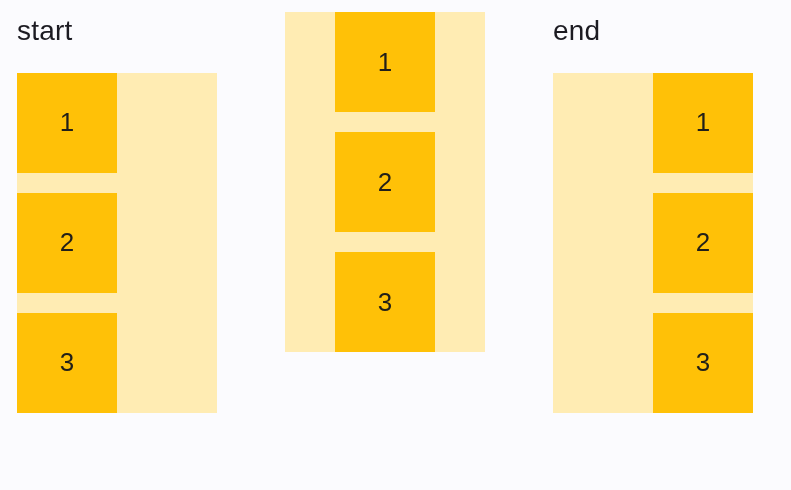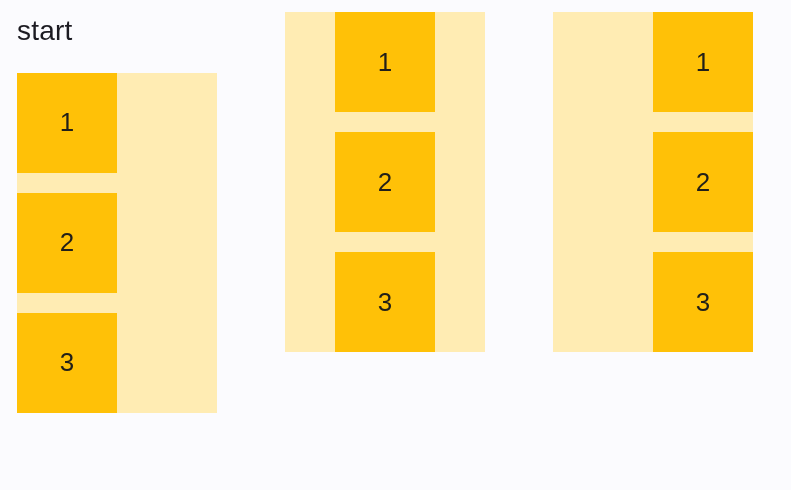--- a/index.html
+++ b/index.html
@@ -77,20 +77,21 @@
 
   <div class="example">
     <div class="box-container align-center">
       <div class="item">1</div>
       <div class="item">2</div>
       <div class="item">3</div>
     </div>
   </div>
 
   <div class="example">
+    <h2 class="label">end</h2>
     <div class="box-container align-end">
       <div class="item">1</div>
       <div class="item">2</div>
       <div class="item">3</div>
     </div>
   </div>
 
 </div>
 
 </body></html>

